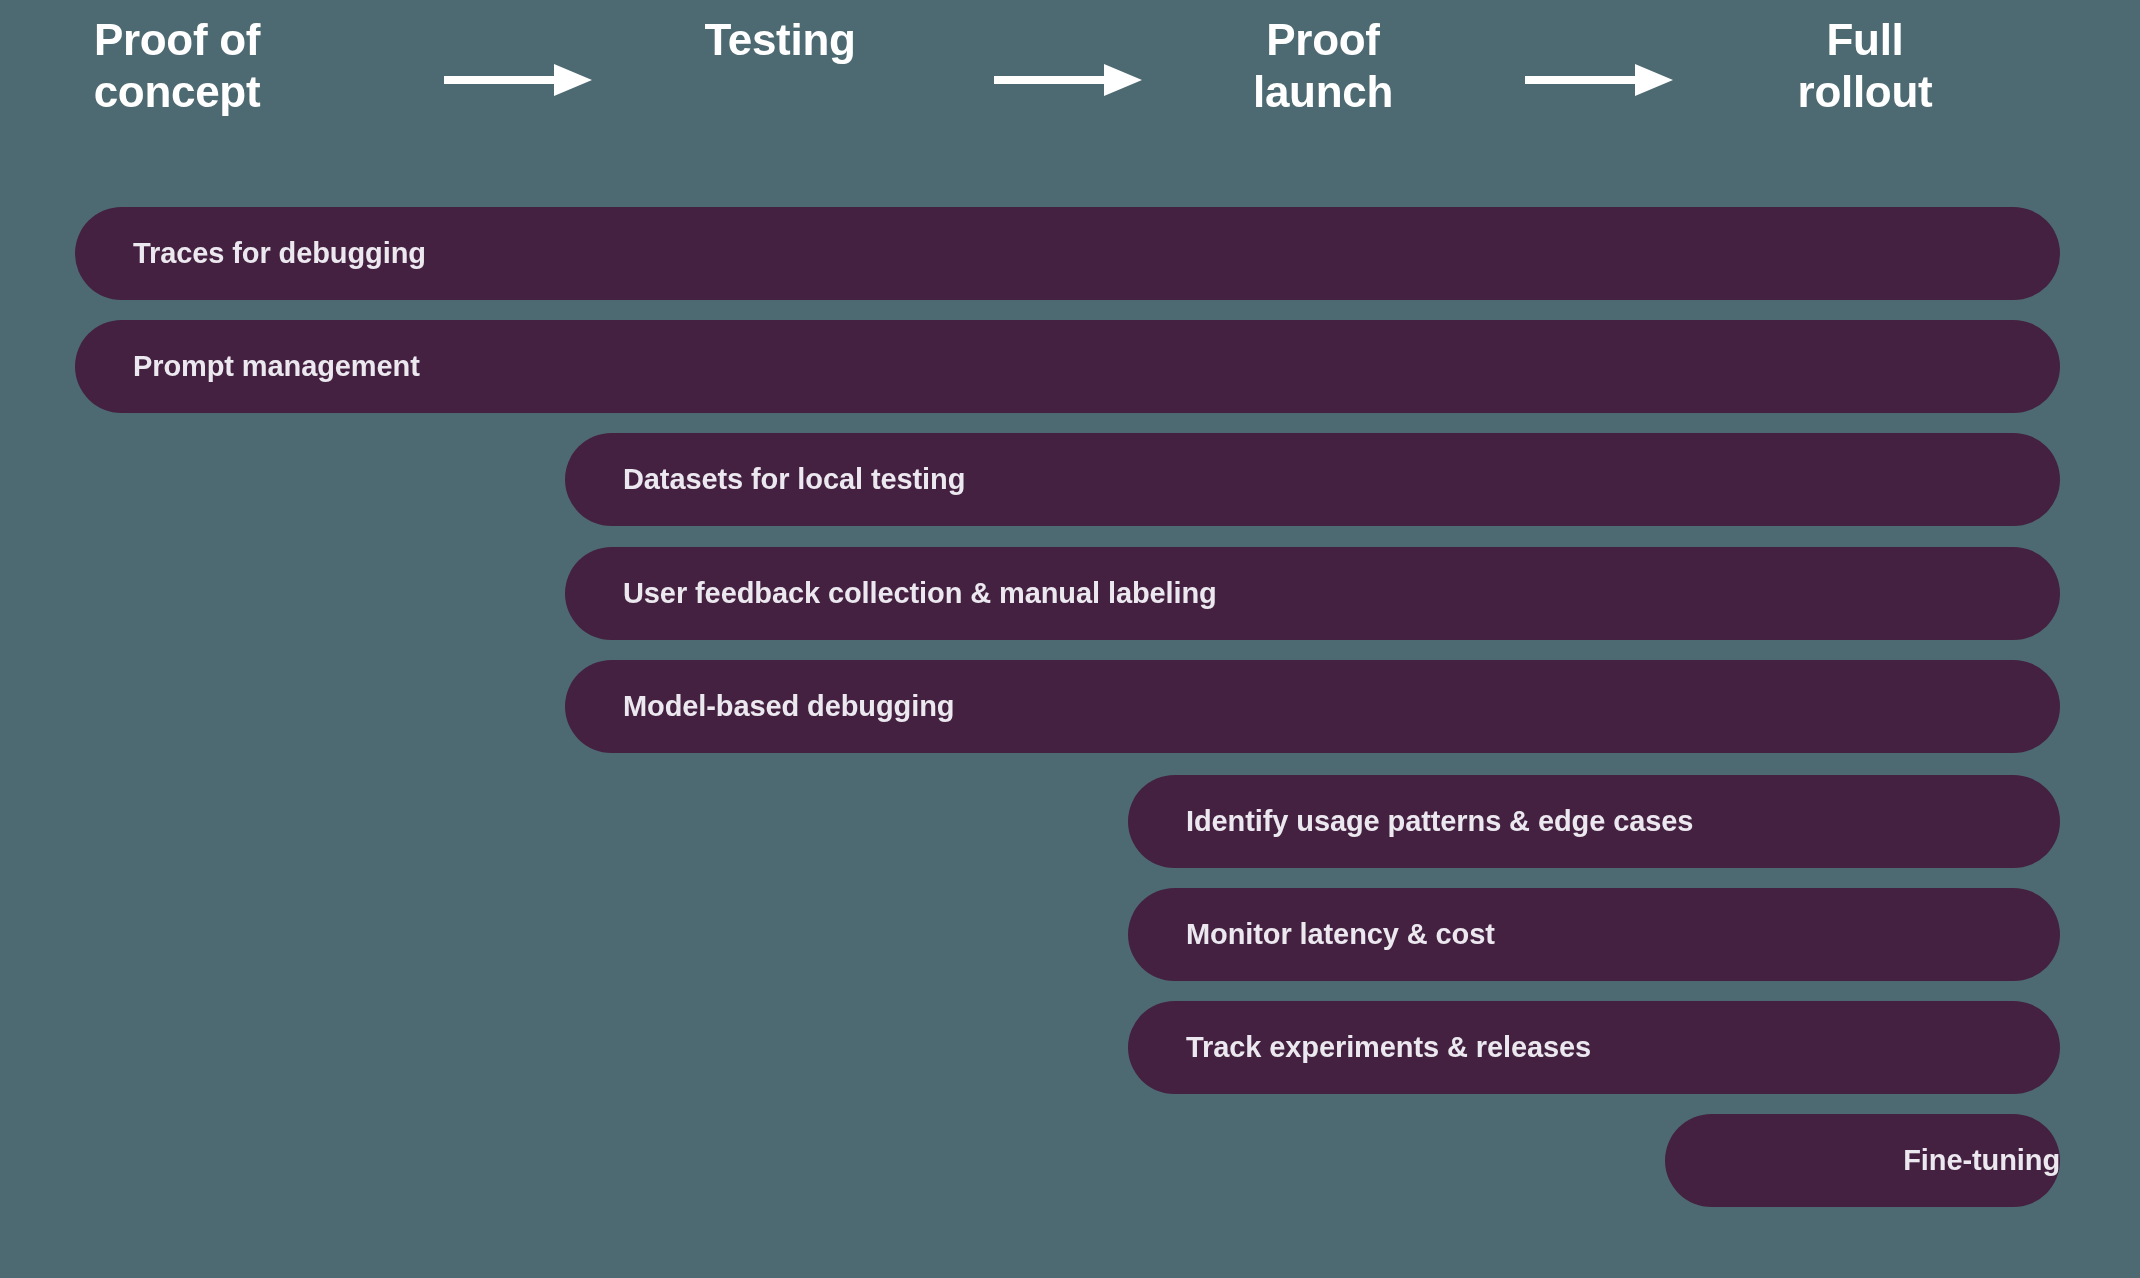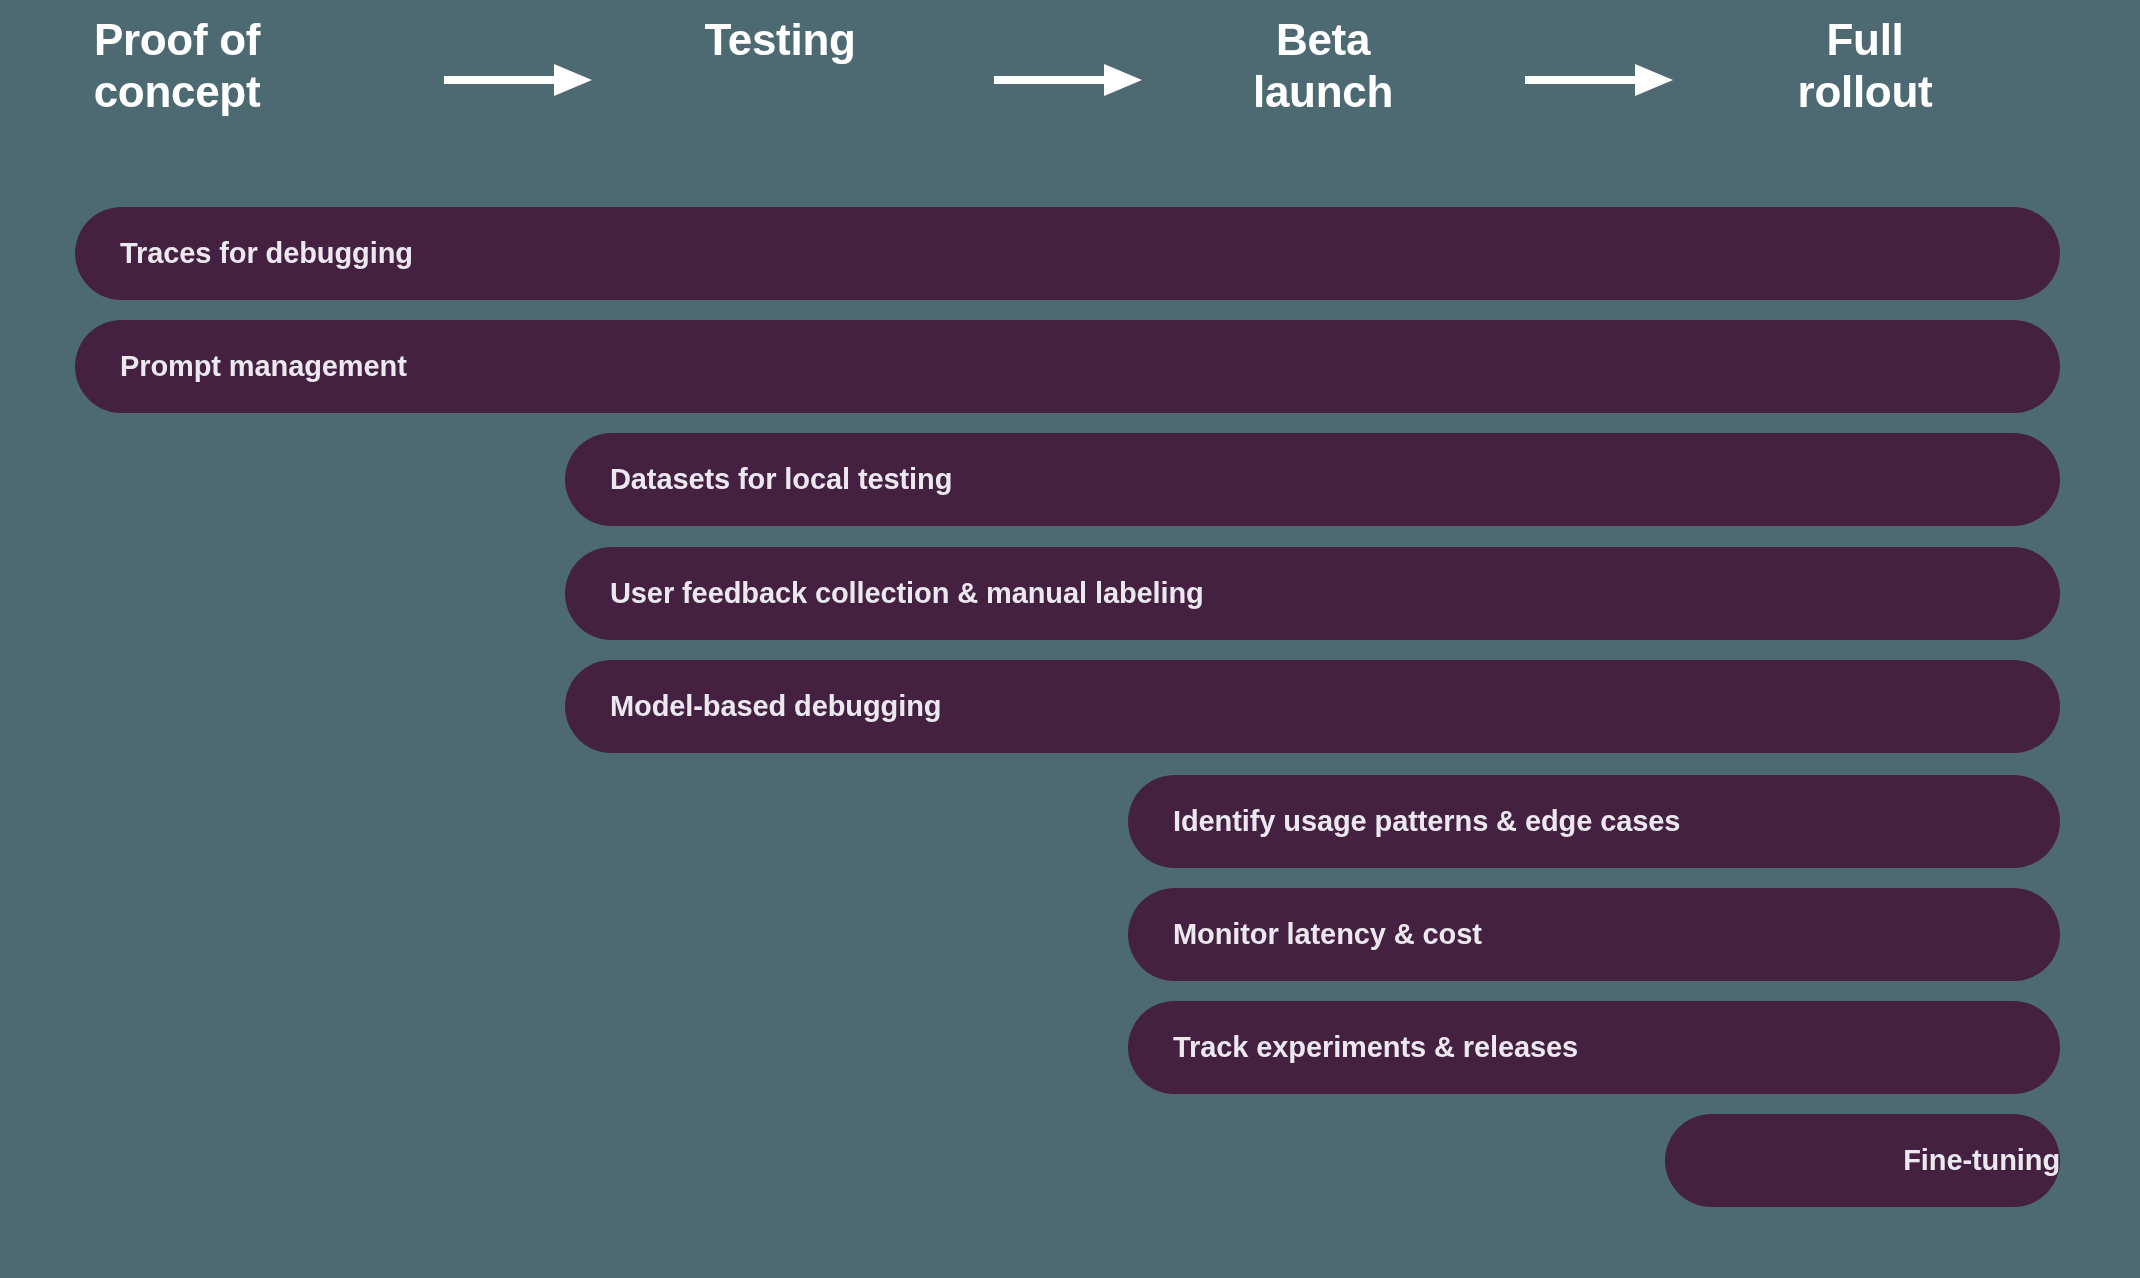--- a/index.html
+++ b/index.html
@@ -59,21 +59,21 @@
     display: flex;
     align-items: center;
     box-sizing: border-box;
   }
   .pill-label {
     color: #ece8ef;
     font-weight: bold;
     font-size: 29px;
     letter-spacing: -0.1px;
     white-space: nowrap;
-    padding-left: 45px;
+    padding-left: 58px;
   }
 </style>
 </head>
 <body>
 
 <div id="stage">
 
   <div id="phase-header">
 
     <div class="phase-col" style="left:12px;">
@@ -93,21 +93,21 @@
     </div>
 
     <div class="arrow" style="left:994px;">
       <svg width="148" height="36" viewBox="0 0 148 36" aria-hidden="true">
         <rect x="0" y="14" width="116" height="8" fill="#ffffff"></rect>
         <polygon points="110,2 148,18 110,34" fill="#ffffff"></polygon>
       </svg>
     </div>
 
     <div class="phase-col" style="left:1158px;">
-      <span class="ln">Beta</span>
+      <span class="ln">Proof</span>
       <span class="ln">launch</span>
     </div>
 
     <div class="arrow" style="left:1525px;">
       <svg width="148" height="36" viewBox="0 0 148 36" aria-hidden="true">
         <rect x="0" y="14" width="116" height="8" fill="#ffffff"></rect>
         <polygon points="110,2 148,18 110,34" fill="#ffffff"></polygon>
       </svg>
     </div>
 

